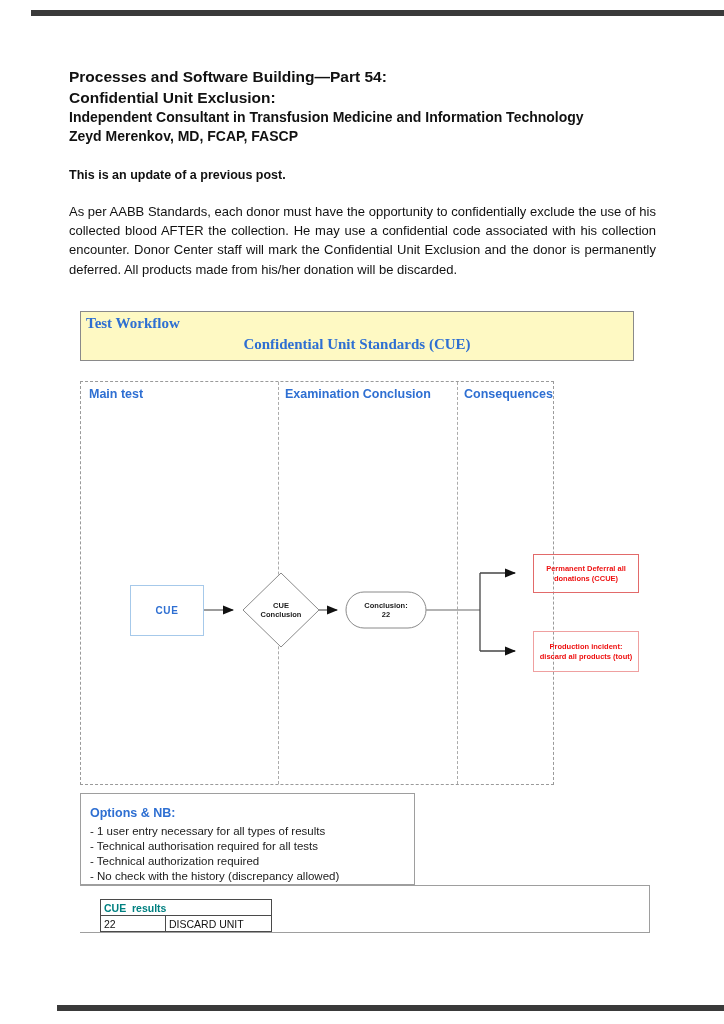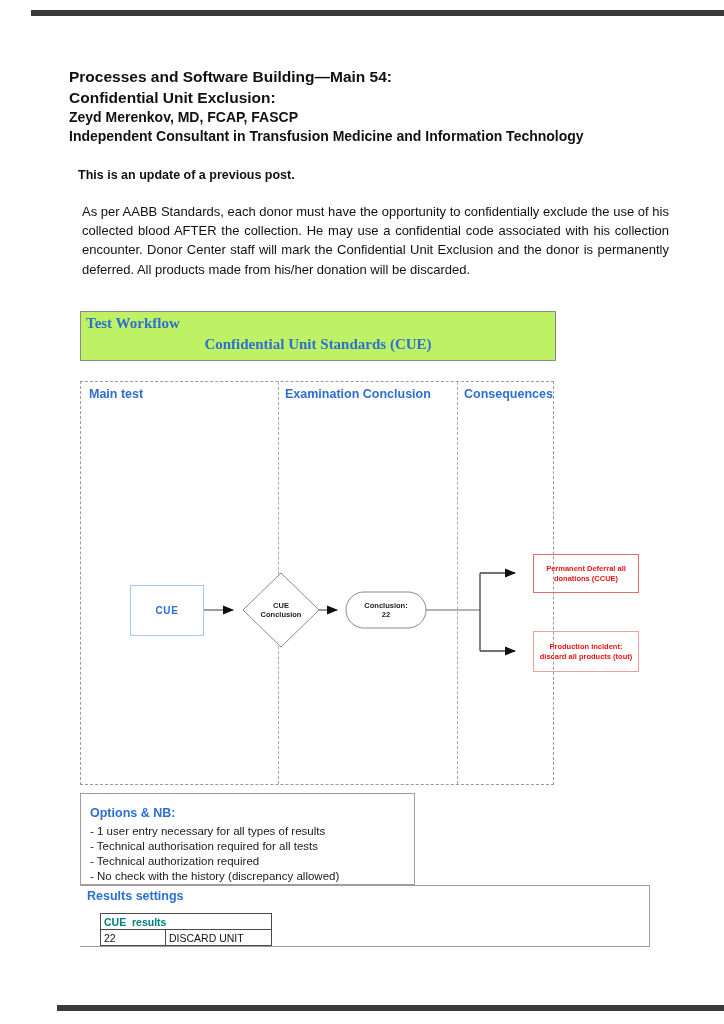--- a/index.html
+++ b/index.html
@@ -6,27 +6,27 @@
   .page{position:relative;width:724px;height:1024px;background:#fff;overflow:hidden;
         font-family:"Liberation Sans",sans-serif;color:#111;}
   .scan-bar{position:absolute;background:#3a3a3a;height:6px;}
   .scan-bar.top{left:31px;top:10px;width:693px;}
   .scan-bar.bottom{left:57px;top:1005px;width:667px;}
 
   
   .title-block{position:absolute;left:69px;top:66px;width:600px;}
   .h1{font-size:15.5px;font-weight:bold;line-height:21px;}
   .h2{font-size:14px;font-weight:bold;line-height:19px;}
-  .update-note{position:absolute;left:78px;top:168px;font-size:12.5px;font-weight:bold;}
-  .body-par{position:absolute;left:82px;top:202px;width:587px;font-size:13px;
+  .update-note{position:absolute;left:69px;top:168px;font-size:12.5px;font-weight:bold;}
+  .body-par{position:absolute;left:69px;top:202px;width:587px;font-size:13px;
             line-height:19.2px;text-align:justify;}
 
   
-  .wf-header{position:absolute;left:80px;top:311px;width:476px;height:50px;
-             background:#bef264;border:1px solid #8a8a8a;box-sizing:border-box;
+  .wf-header{position:absolute;left:80px;top:311px;width:554px;height:50px;
+             background:#fef9c3;border:1px solid #8a8a8a;box-sizing:border-box;
              font-family:"Liberation Serif",serif;color:#2e6fd2;font-weight:bold;}
   .wf-title{position:absolute;left:5px;top:3px;font-size:15px;}
   .wf-subtitle{position:absolute;left:0;right:0;top:24px;text-align:center;font-size:15px;}
 
   
   .diagram{position:absolute;left:80px;top:381px;width:474px;height:404px;
            border:1px dashed #9a9a9a;box-sizing:border-box;}
   .col-sep{position:absolute;top:0;bottom:0;width:0;border-left:1px dashed #ababab;}
   .sep1{left:197px;} .sep2{left:376px;}
   .col-head{position:absolute;top:5px;font-size:12.5px;font-weight:bold;color:#2e6fd2;}
@@ -63,24 +63,24 @@
 </style>
 </head>
 <body>
 
 <div class="page">
 
   <div class="scan-bar top"></div>
   <div class="scan-bar bottom"></div>
 
   <div class="title-block">
-    <div class="h1">Processes and Software Building—Main 54:</div>
+    <div class="h1">Processes and Software Building—Part 54:</div>
     <div class="h1">Confidential Unit Exclusion:</div>
+    <div class="h2">Independent Consultant in Transfusion Medicine and Information Technology</div>
     <div class="h2">Zeyd Merenkov, MD, FCAP, FASCP</div>
-    <div class="h2">Independent Consultant in Transfusion Medicine and Information Technology</div>
   </div>
 
   <div class="update-note">This is an update of a previous post.</div>
 
   <div class="body-par">As per AABB Standards, each donor must have the opportunity to confidentially exclude the use of his collected blood AFTER the collection.  He may use a confidential code associated with his collection encounter.  Donor Center staff will mark the Confidential Unit Exclusion and the donor is permanently deferred.  All products made from his/her donation will be discarded.</div>
 
   <div class="wf-header">
     <div class="wf-title">Test Workflow</div>
     <div class="wf-subtitle">Confidential Unit Standards (CUE)</div>
   </div>
@@ -129,21 +129,20 @@
 
   <div class="bottom-row">
     <div class="opt-box">
       <div class="opt-title">Options &amp; NB:</div>
       <div class="opt-item">- 1 user entry necessary for all types of results</div>
       <div class="opt-item">- Technical authorisation required for all tests</div>
       <div class="opt-item">- Technical authorization required</div>
       <div class="opt-item">- No check with the history (discrepancy allowed)</div>
     </div>
     <div class="res-box">
-      <div class="res-title">Results settings</div>
       <table class="res-table">
         <tbody>
             <tr>
           <td class="thdr" colspan="2">CUE  results</td>
         </tr>
         <tr>
           <td class="c1">22</td>
           <td>DISCARD UNIT</td>
         </tr>
       </tbody>

